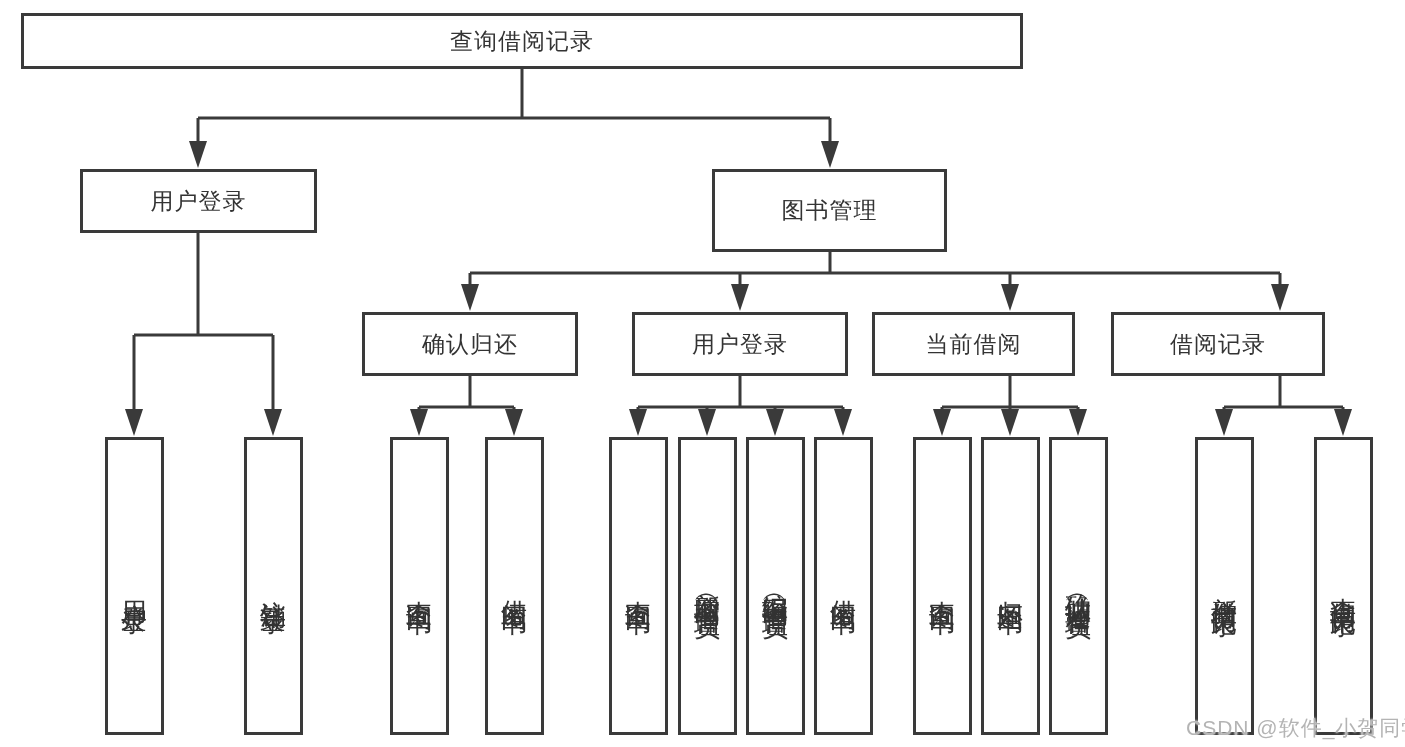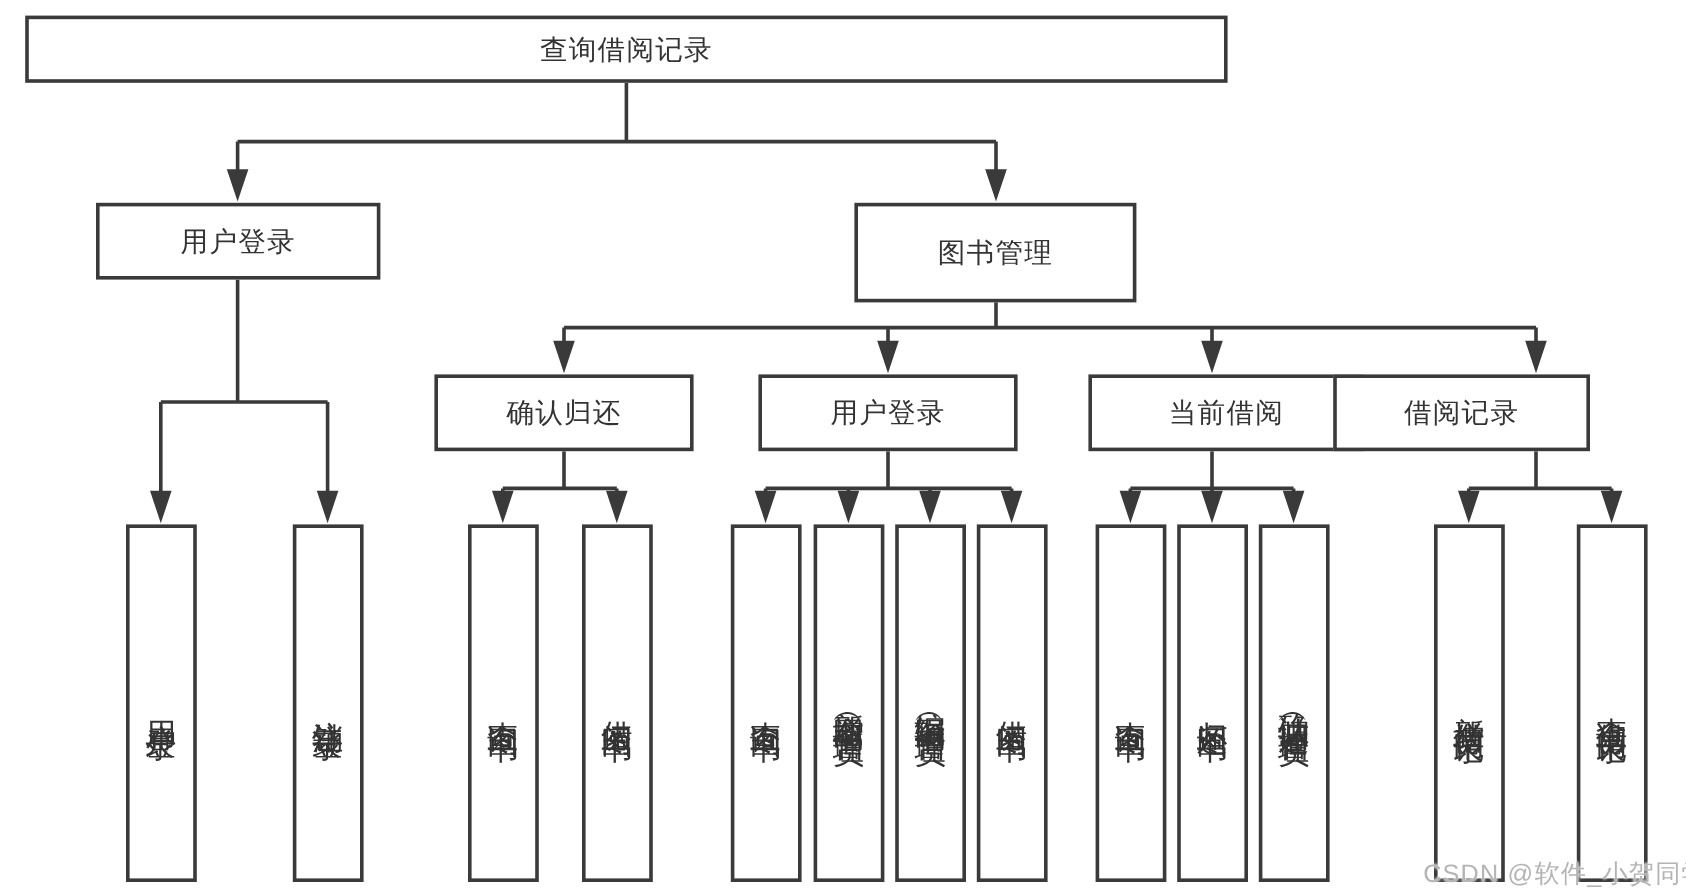--- a/index.html
+++ b/index.html
@@ -97,21 +97,21 @@
   <div class="box hbox" style="left:712px;top:169px;width:235px;height:83px">
     <span>图书管理</span>
   </div>
 
   <div class="box hbox" style="left:362px;top:312px;width:216px;height:64px">
     <span>确认归还</span>
   </div>
   <div class="box hbox" style="left:632px;top:312px;width:216px;height:64px">
     <span>用户登录</span>
   </div>
-  <div class="box hbox" style="left:907px;top:312px;width:230px;height:64px">
+  <div class="box hbox" style="left:872px;top:312px;width:203px;height:64px">
     <span>当前借阅</span>
   </div>
   <div class="box hbox" style="left:1111px;top:312px;width:214px;height:64px">
     <span>借阅记录</span>
   </div>
 
   <div class="box vbox" style="left:105px;top:437px;width:59px;height:298px">
     <span>用户登录</span>
   </div>
   <div class="box vbox" style="left:244px;top:437px;width:59px;height:298px">

